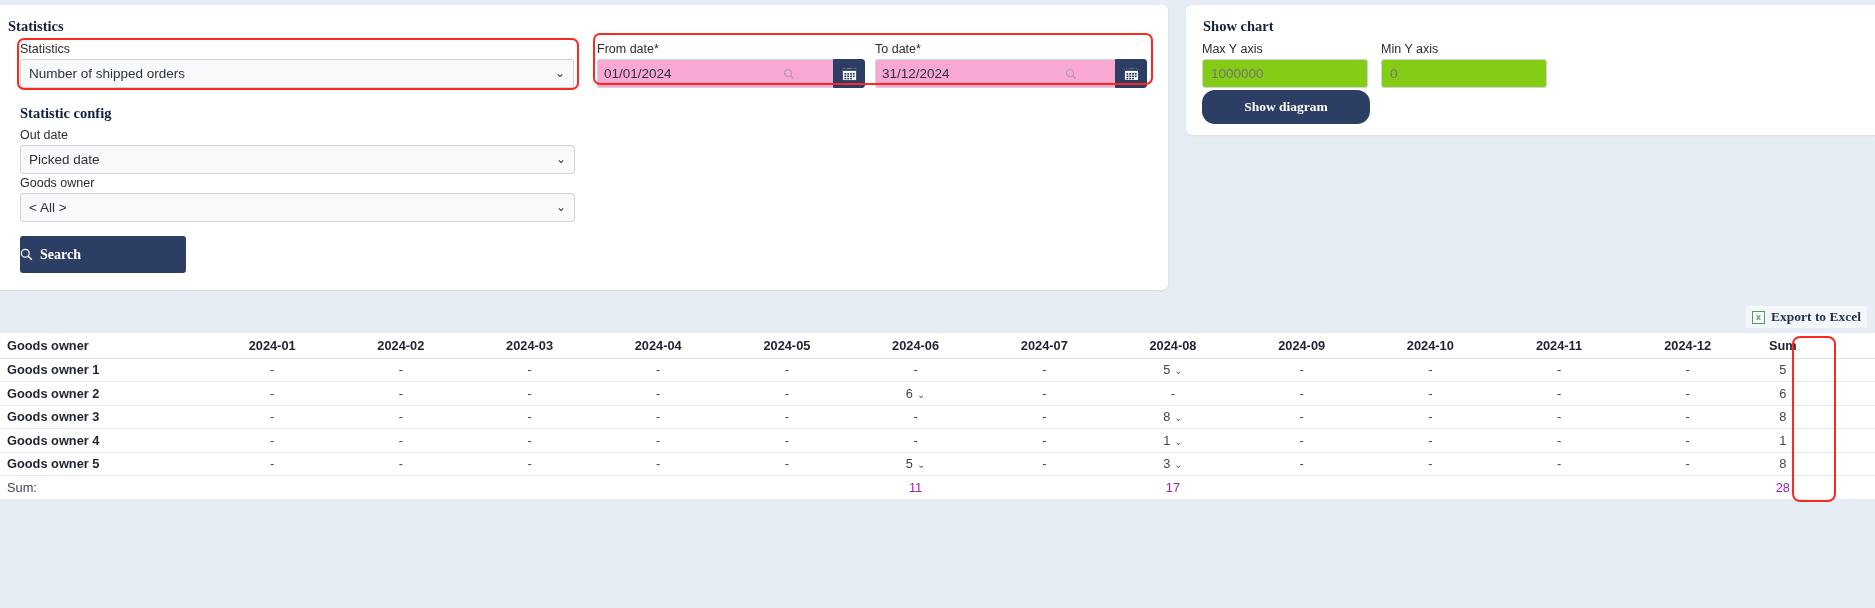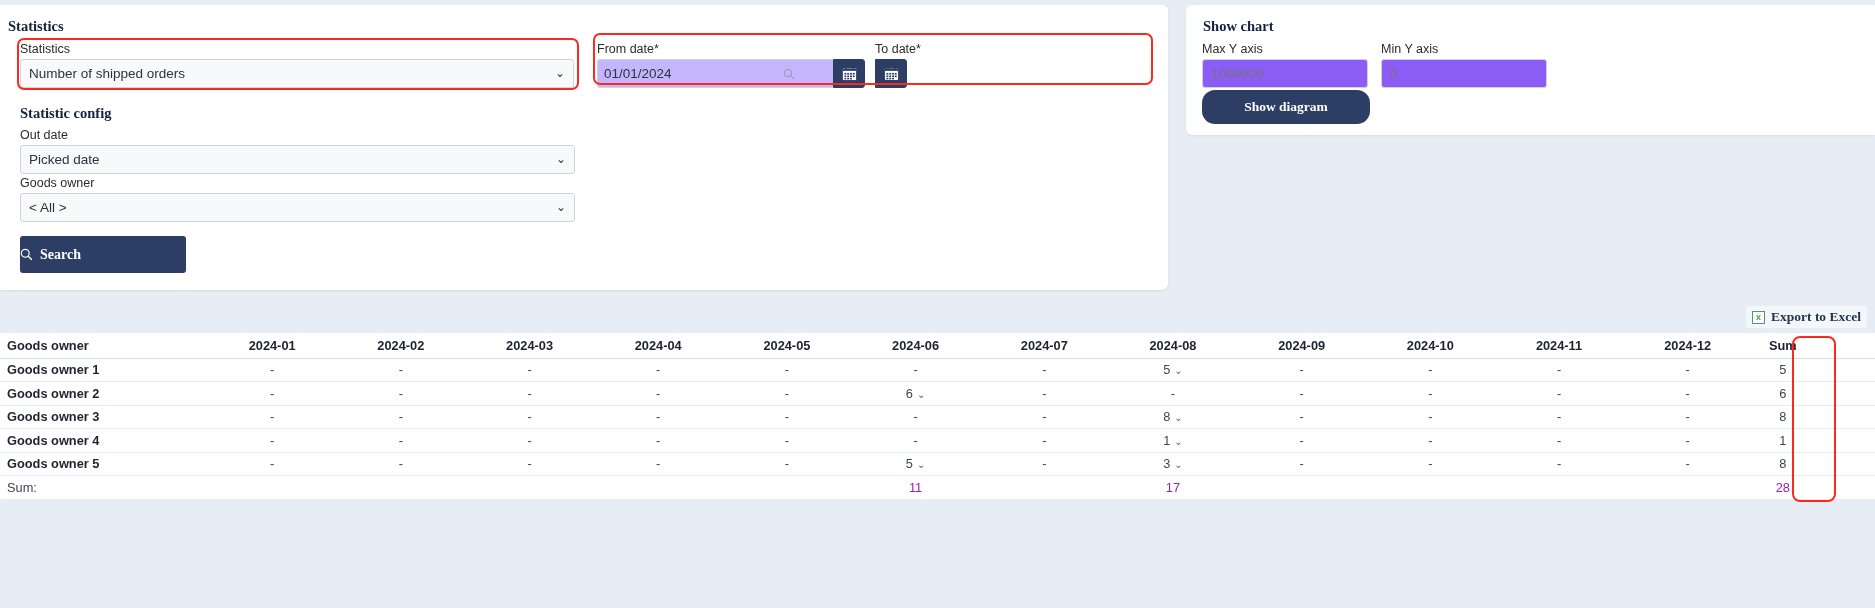--- a/index.html
+++ b/index.html
@@ -59,21 +59,21 @@
     overflow: hidden;
   }
   .select-box .caret {
     position: absolute;
     right: 8px; top: 0;
     line-height: 27px;
     font-size: 12px;
     color: #333a45;
   }
   .text-box.plain {
-    background: #8b5cf6;
+    background: #84cc16;
     color: #2b3240;
   }
 
   
   .hl {
     position: absolute;
     border: 2.5px solid #fb2a20;
     border-radius: 7px;
     pointer-events: none;
   }
@@ -85,21 +85,21 @@
 
   
   #from-group { position: absolute; left: 597px; top: 36px; width: 268px; }
   #to-group   { position: absolute; left: 875px; top: 36px; width: 272px; }
   #hl-dates   { left: 593px; top: 33px; width: 560px; height: 52px; }
 
   .date-wrap { position: relative; width: 100%; display: flex; }
   .date-wrap .date-input {
     flex: 1;
     height: 29px;
-    background: #c4b5fd;
+    background: #f9a8d4;
     border: 1px solid #cfd4da;
     border-right: none;
     border-radius: 3px 0 0 3px;
     font-size: 13.5px;
     color: #2b3240;
     padding: 0 6px;
     line-height: 27px;
     position: relative;
   }
   .date-wrap .mini-search {
@@ -303,20 +303,27 @@
             <rect x="3.4" y="0.8" width="1.6" height="3" fill="#2c3e63"></rect>
             <rect x="11" y="0.8" width="1.6" height="3" fill="#2c3e63"></rect>
           </svg>
         </div>
       </div>
     </div>
 
     <div id="to-group">
       <span class="fld-label">To date*</span>
       <div class="date-wrap">
+        <div class="date-input">
+          <span>31/12/2024</span>
+          <svg class="mini-search" viewBox="0 0 16 16">
+            <circle cx="6.6" cy="6.6" r="4.6" fill="none" stroke="#7b8594" stroke-width="1.4"></circle>
+            <line x1="10.2" y1="10.2" x2="14.4" y2="14.4" stroke="#7b8594" stroke-width="1.4"></line>
+          </svg>
+        </div>
         <div class="cal-btn">
           <svg width="15" height="15" viewBox="0 0 16 16">
             <rect x="1" y="2.6" width="14" height="12.4" rx="1.2" fill="#fff"></rect>
             <g fill="#2c3e63">
               <rect x="2.6" y="7.4" width="2" height="1.8"></rect>
                 <rect x="5.6" y="7.4" width="2" height="1.8"></rect>
               <rect x="8.6" y="7.4" width="2" height="1.8"></rect>
                 <rect x="11.5" y="7.4" width="2" height="1.8"></rect>
               <rect x="2.6" y="10.1" width="2" height="1.8"></rect>
                 <rect x="5.6" y="10.1" width="2" height="1.8"></rect>

